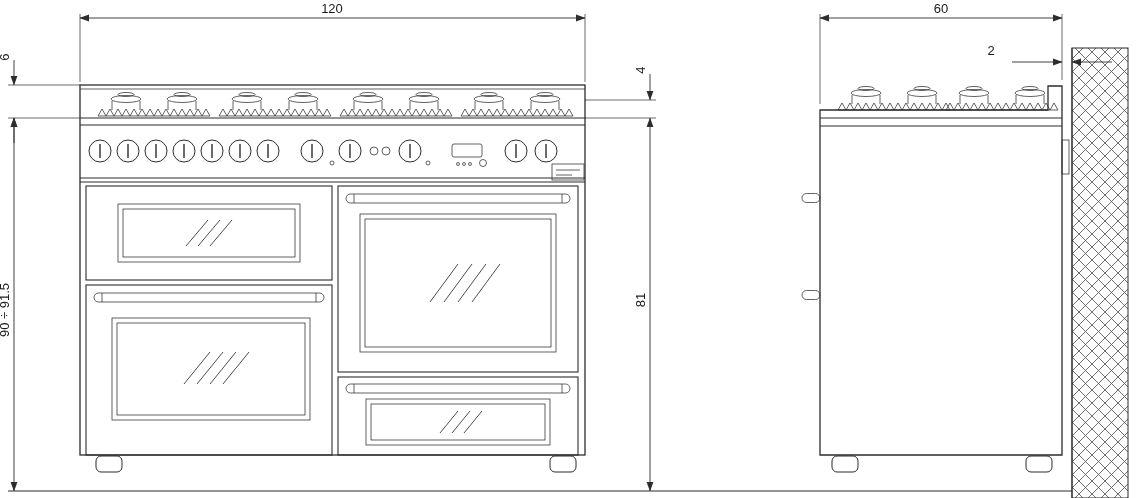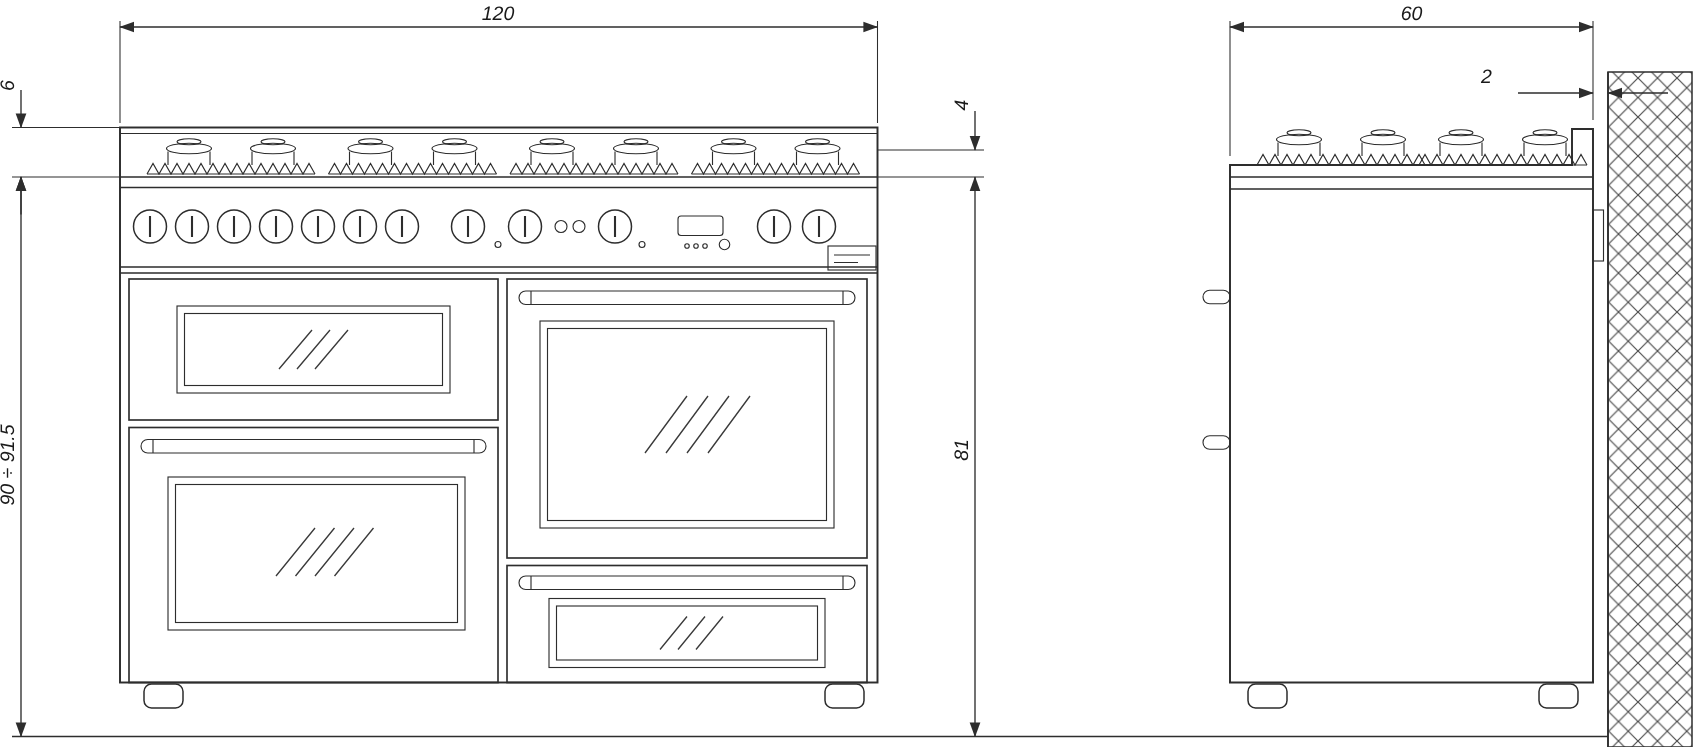--- a/index.html
+++ b/index.html
@@ -1,16 +1,16 @@
 <!DOCTYPE html>
 <html><head>
 <meta charset="utf-8">
 <style>
   html,body{margin:0;padding:0;background:#ffffff;}
-  .stage{position:relative;width:1138px;height:498px;background:#ffffff;overflow:hidden;font-style:italic;}
+  .stage{position:relative;width:1138px;height:498px;background:#ffffff;overflow:hidden;}
   svg{display:block;}
   svg text{font-family:"Liberation Sans",sans-serif;font-size:13px;fill:#1a1a1a;}
   .obj{stroke:#2d2d2d;stroke-width:1.1;fill:none;}
   .obj2{stroke:#2d2d2d;stroke-width:1.3;fill:#ffffff;}
   .thin{stroke:#2d2d2d;stroke-width:0.75;fill:none;}
   .dim{stroke:#2d2d2d;stroke-width:0.9;fill:none;}
   .ext{stroke:#2d2d2d;stroke-width:0.7;fill:none;}
   .hatchline{stroke:#3a3a3a;stroke-width:0.9;fill:none;}
 </style>
 </head>

